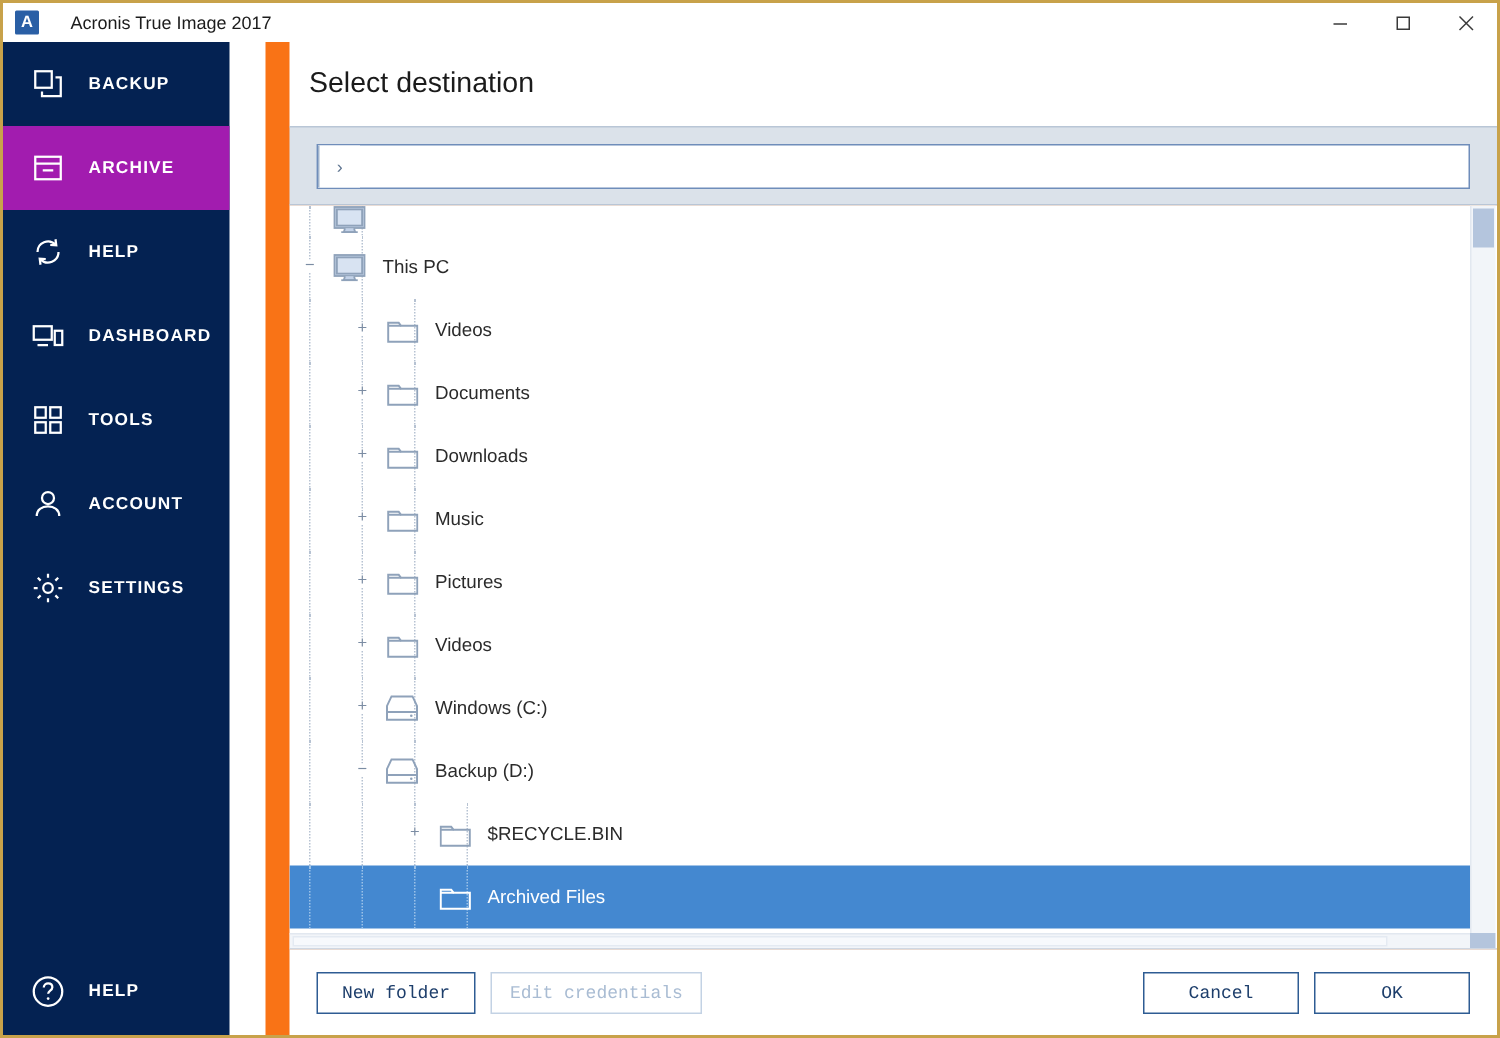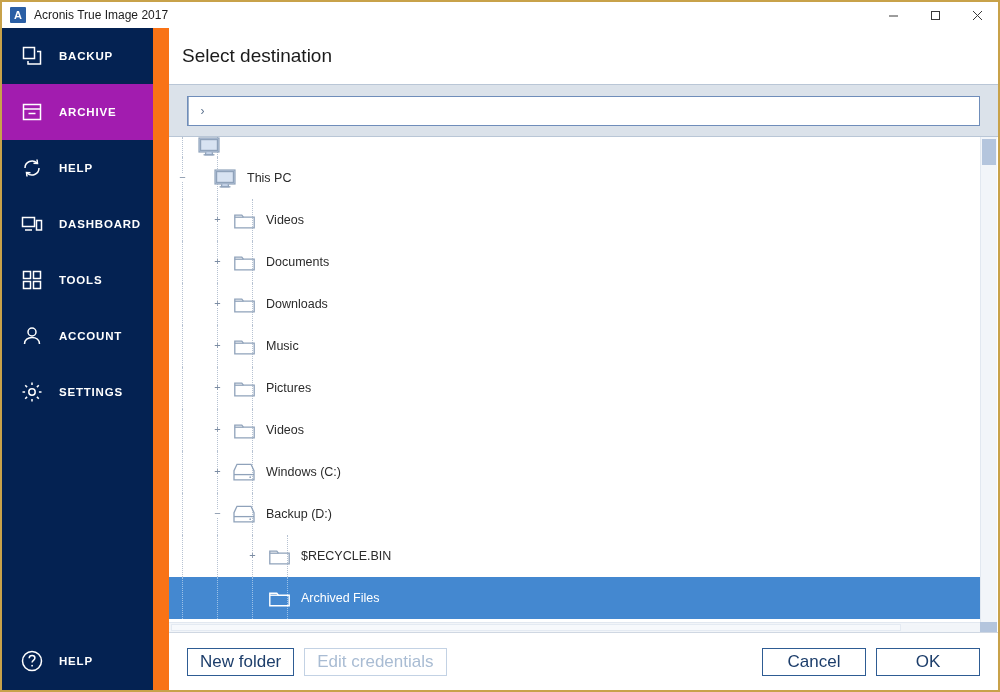--- a/index.html
+++ b/index.html
@@ -35,36 +35,37 @@
     color: #ffffff;
     font-size: 11px;
     font-weight: bold;
     line-height: 16px;
     text-align: center;
     border-radius: 1px;
   }
   .title-text {
     font-size: 12px;
     color: #1c1c1c;
+    margin-left: 13px;
   }
   .win-controls {
     position: absolute;
     right: 0; top: 0;
     height: 26px;
     display: flex;
   }
   .win-btn {
     width: 42px; height: 26px;
     display: flex; align-items: center; justify-content: center;
     color: #3a3a3a;
   }
   .win-btn svg { display: block; }
 
   
-  .body-row { flex: 1; display: flex; min-height: 0; }
+  .body-row { flex: 1; display: flex; min-height: 0; gap: 24px; }
 
   
   .sidebar {
     width: 151px;
     flex: 0 0 151px;
     background: #042252;
     display: flex;
     flex-direction: column;
     position: relative;
   }
@@ -257,22 +258,22 @@
     align-items: center;
     padding: 0 18px;
   }
   .btn {
     height: 28px;
     min-width: 106px;
     padding: 0 12px;
     border: 1px solid #2e5c93;
     background: #ffffff;
     color: #1d3e6b;
-    font-family: Liberation Sans, sans-serif;
-    font-size: 17px;
+    font-family: Liberation Mono, monospace;
+    font-size: 12px;
     display: flex; align-items: center; justify-content: center;
   }
   .btn.disabled {
     border-color: #c3d2e4;
     color: #a9bcd3;
   }
   .btn + .btn { margin-left: 10px; }
   .footer-spacer { flex: 1; }
   .btn.cancel, .btn.ok { min-width: 104px; }
 </style>
@@ -424,21 +425,21 @@
                       <path d="M8 15.2l-0.8 2.6h7.6L14 15.2" fill="#c3d2e8"></path>
                       <line x1="5.5" y1="17.8" x2="16.5" y2="17.8"></line>
                     </svg>
                   </span>
                 </div>
               </div>
               <div class="tree-row">
                 <div class="guide" style="left: 13px;"></div>
                 <div class="guide" style="left: 48px;"></div>
                 <div class="expander" style="left: 9px; top: calc(50% - 5px);">−</div>
-                <div class="node-content" style="left: 44px; text-align: center;">
+                <div class="node-content" style="left: 28px; text-align: center;">
                   <span class="node-icon">
                     <svg width="22" height="19" viewBox="0 0 22 19" fill="none" stroke="#8fa2ba" stroke-width="1.2">
                       <rect x="1" y="1" width="20" height="14" fill="#c3d2e8"></rect>
                       <rect x="2.6" y="2.6" width="16.8" height="10.8" fill="#d8e3f2"></rect>
                       <path d="M8 15.2l-0.8 2.6h7.6L14 15.2" fill="#c3d2e8"></path>
                       <line x1="5.5" y1="17.8" x2="16.5" y2="17.8"></line>
                     </svg>
                   </span>
                   <span class="node-label">This PC</span>
                 </div>

